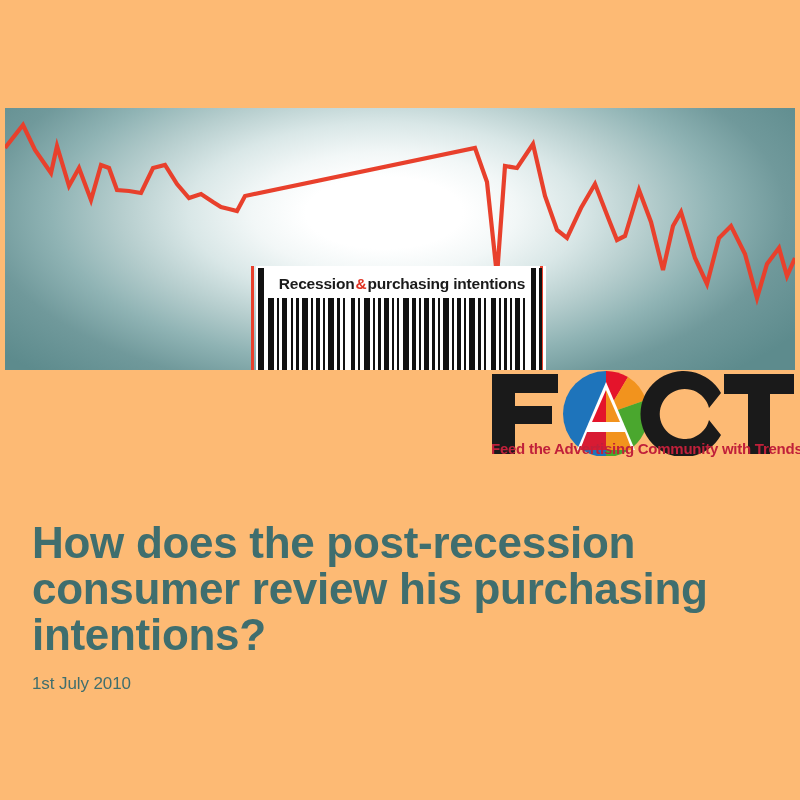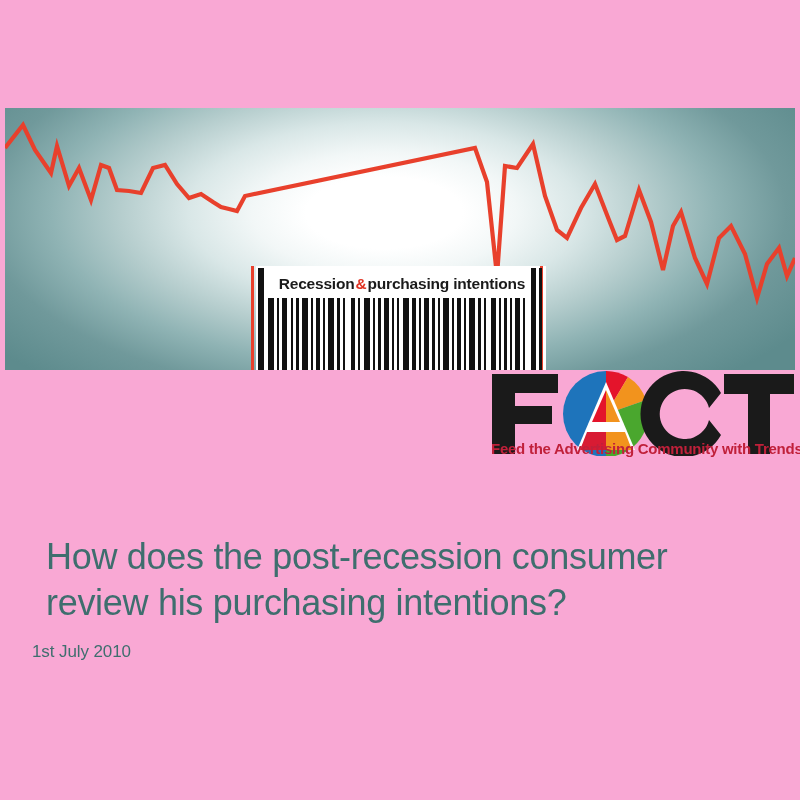--- a/index.html
+++ b/index.html
@@ -13,21 +13,21 @@
     position: relative;
     overflow: hidden;
     font-family: "Liberation Sans", sans-serif;
     -webkit-font-smoothing: antialiased;
   }
 
   
   .slide {
     position: absolute;
     inset: 0;
-    background: #f9a8d4;
+    background: #fdba74;
   }
 
   
   .hero {
     position: absolute;
     left: 5px;
     top: 108px;
     width: 790px;
     height: 262px;
     overflow: hidden;
@@ -116,24 +116,24 @@
   }
 
   
   .title-block {
     position: absolute;
     left: 32px;
     top: 520px;
     width: 730px;
   }
   .slide-title {
-    margin: 14px;
-    font-family: "Liberation Sans", sans-serif;
-    font-weight: 400;
-    font-size: 36px;
+    margin: 0;
+    font-family: "Liberation Sans", sans-serif;
+    font-weight: 700;
+    font-size: 44px;
     line-height: 46px;
     color: #3f6e6e;
     letter-spacing: -0.3px;
   }
   .slide-date {
     margin: 16px 0 16px 0;
     font-family: "Liberation Sans", sans-serif;
     font-weight: 400;
     font-size: 17px;
     line-height: 20px;

